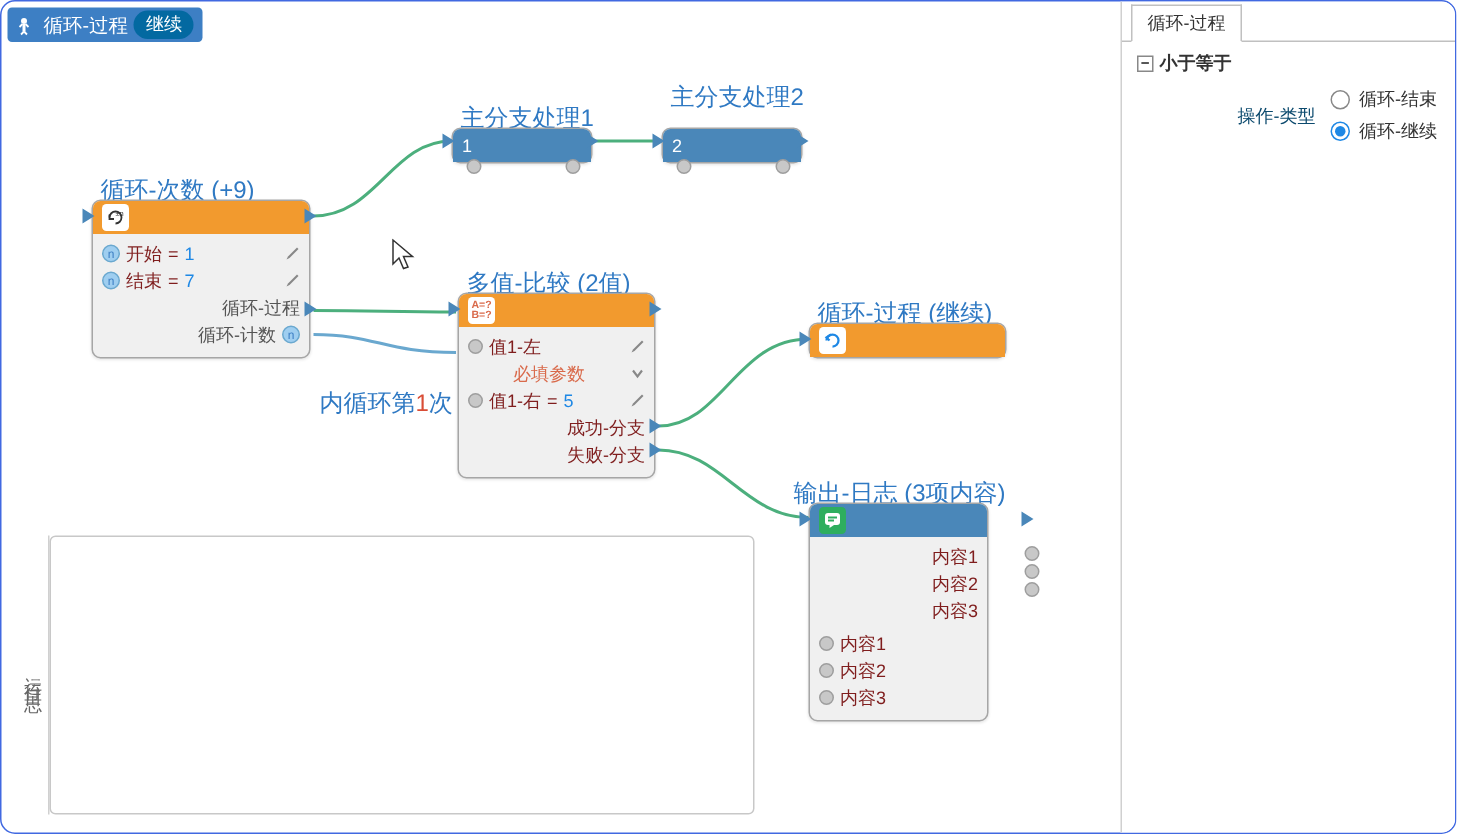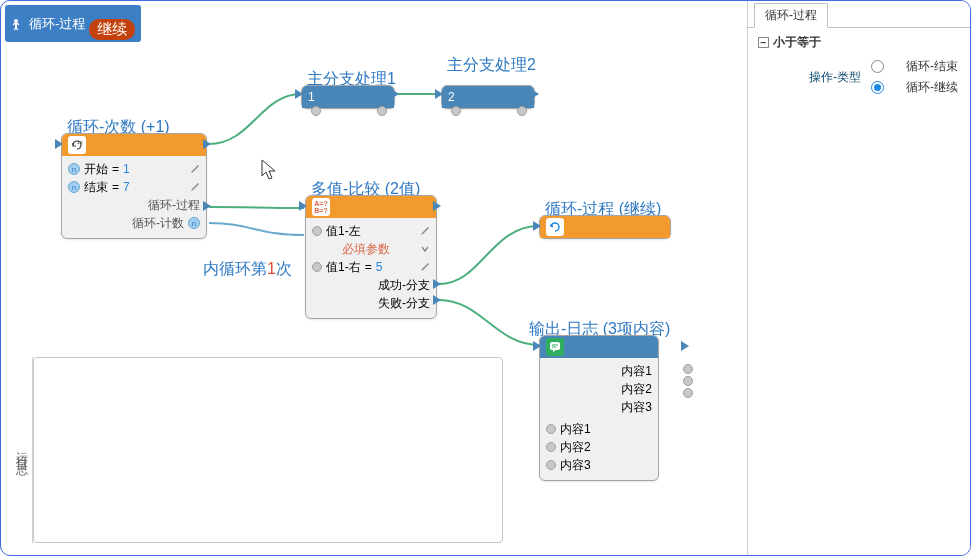--- a/index.html
+++ b/index.html
@@ -29,26 +29,25 @@
   align-items: center;
   gap: 4px;
   background: #3d7fc4;
   border-radius: 3px;
   padding: 2px 6px;
   color: #fff;
   font-size: 13px;
 }
 .header-bar .run-icon svg { display:block; }
 .header-badge {
-  background: #c2410c;
+  background: #0369a1;
   color: #fff;
   border-radius: 10px;
   padding: 1px 8px;
-  font-size: 15px;
-  margin-top: 12px;
+  font-size: 12px;
 }
 .sidebar {
   position: absolute;
   right: 0; top: 0;
   width: 223px; height: 555px;
   border-left: 1px solid #d0d0d0;
   background: #fff;
 }
 .sidebar-tab {
   display: inline-block;
@@ -82,21 +81,21 @@
 }
 .param-row {
   display: flex;
   align-items: center;
   justify-content: flex-end;
   gap: 10px;
   padding: 3px 12px 3px 20px;
 }
 .param-label { color: #0c4a6e; }
 .param-options { display: flex; flex-direction: column; gap: 4px; }
-.radio-row { display: flex; align-items: center; gap: 22px; text-align: center; }
+.radio-row { display: flex; align-items: center; gap: 6px; text-align: center; }
 .radio {
   width: 13px; height: 13px; border-radius: 50%;
   border: 1.5px solid #888;
   display: inline-flex; align-items: center; justify-content: center;
 }
 .radio.sel {
   border-color: #1e88e5;
 }
 .radio.sel::after {
   content: ""; width: 7px; height: 7px; border-radius: 50%;
@@ -178,21 +177,21 @@
   border: 1px solid #6aa8cf;
   display: inline-flex; align-items: center; justify-content: center;
   font-size: 8px; color: #3d7fc4;
 }
 .pencil {
   width: 10px; height: 10px; display:inline-block;
 }
 .pencil svg { display:block; }
 .value-blue { color: #1e88e5; }
 .value-red { color: #d96a4b; }
-.txt { color: #000000; }
+.txt { color: #7f1d1d; }
 .txt-right { color: #555; text-align: right; }
 
 .tri-port {
   position: absolute;
   width: 0; height: 0;
   border-top: 5px solid transparent;
   border-bottom: 5px solid transparent;
 }
 .tri-out { border-left: 8px solid #4a87b9; }
 .tri-in  { border-left: 8px solid #4a87b9; }
@@ -273,21 +272,21 @@
     <div class="node" style="left:440px; top:84px; width:94px;">
       <div class="node-header blue">
         <span class="hdr-text">2</span>
       </div>
     </div>
     <div class="tri-port tri-in" style="left:434px; top:88px;"></div>
     <div class="tri-port tri-out" style="left:530px; top:88px;"></div>
     <div class="knob" style="left:450px; top:105px;"></div>
     <div class="knob" style="left:516px; top:105px;"></div>
 
-    <div class="node-title" style="left:66px; top:116px;">循环-次数 (+1)</div>
+    <div class="node-title" style="left:66px; top:116px;">循环-次数 (+9)</div>
     <div class="node" style="left:60px; top:132px; width:146px;">
       <div class="node-header">
         <span class="hdr-icon">
           <svg width="14" height="14" viewBox="0 0 14 14">
               <path d="M3 7 A4 4 0 1 1 7 11" stroke="#333" fill="none" stroke-width="1.2"></path>
               <path d="M3 5 L3 8 L6 8" stroke="#333" fill="none" stroke-width="1.2"></path>
               <text x="7" y="6" font-size="5" fill="#333">±n</text>
             </svg>
         </span>
       </div>
@@ -334,21 +333,21 @@
               <span class="txt-right">循环-计数</span>
               <span class="nport">n</span>
             </span>
           </div>
       </div>
     </div>
     <div class="tri-port tri-in" style="left:54px; top:138px;"></div>
     <div class="tri-port tri-out" style="left:202px; top:138px;"></div>
     <div class="tri-port tri-out" style="left:202px; top:200px;"></div>
 
-    <div class="node-title" style="left:202px; top:258px;">
+    <div class="node-title" style="left:212px; top:258px;">
       <span>内循环第</span><span style="color:#d94d36">1</span><span>次</span>
     </div>
 
     <div class="node-title" style="left:310px; top:178px;">多值-比较 (2值)</div>
     <div class="node" style="left:304px; top:194px; width:132px;text-align:center;">
       <div class="node-header">
         <span class="hdr-icon" style="font-size:7px; line-height:7px; font-weight:bold; color:#d96a4b;">A=?<br>B=?</span>
       </div>
       <div class="node-body">
         <div class="row">

